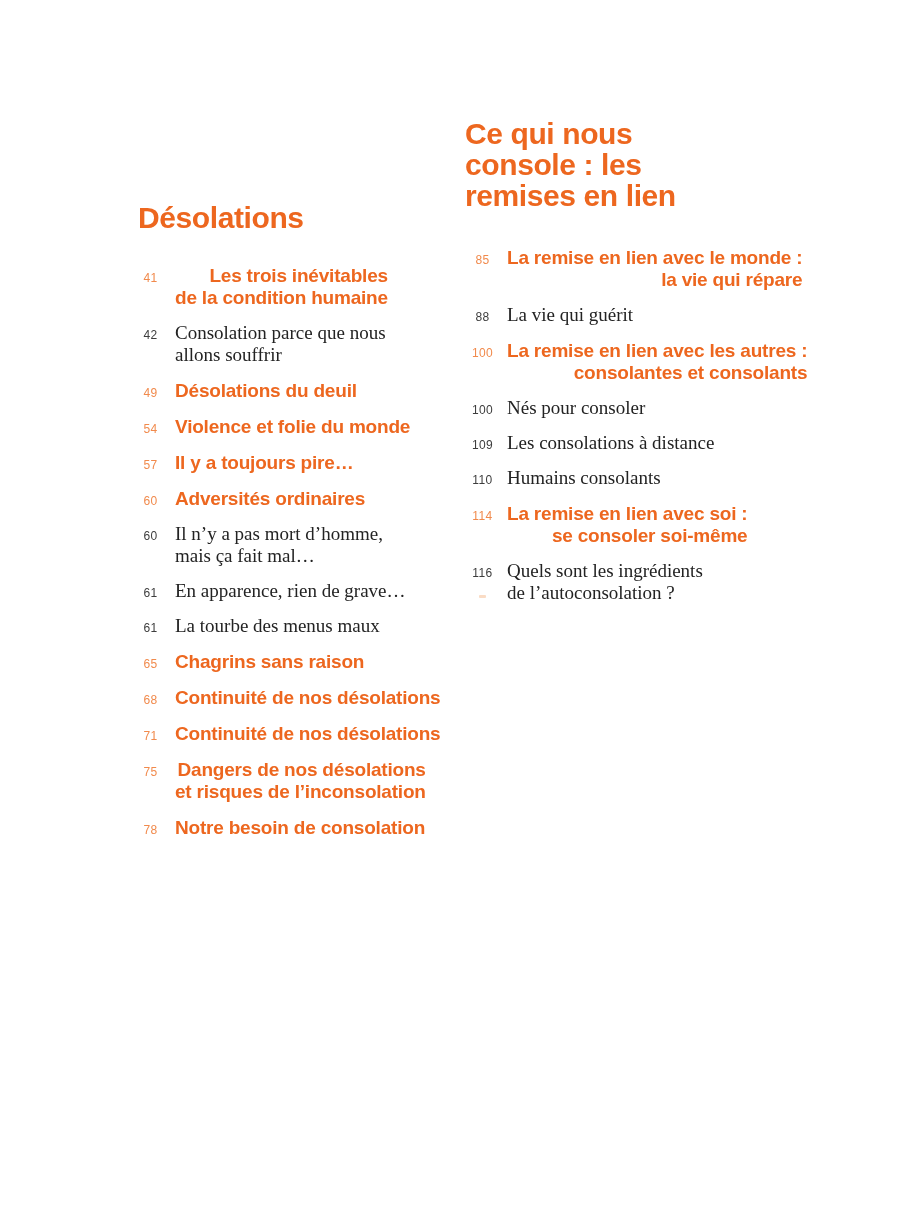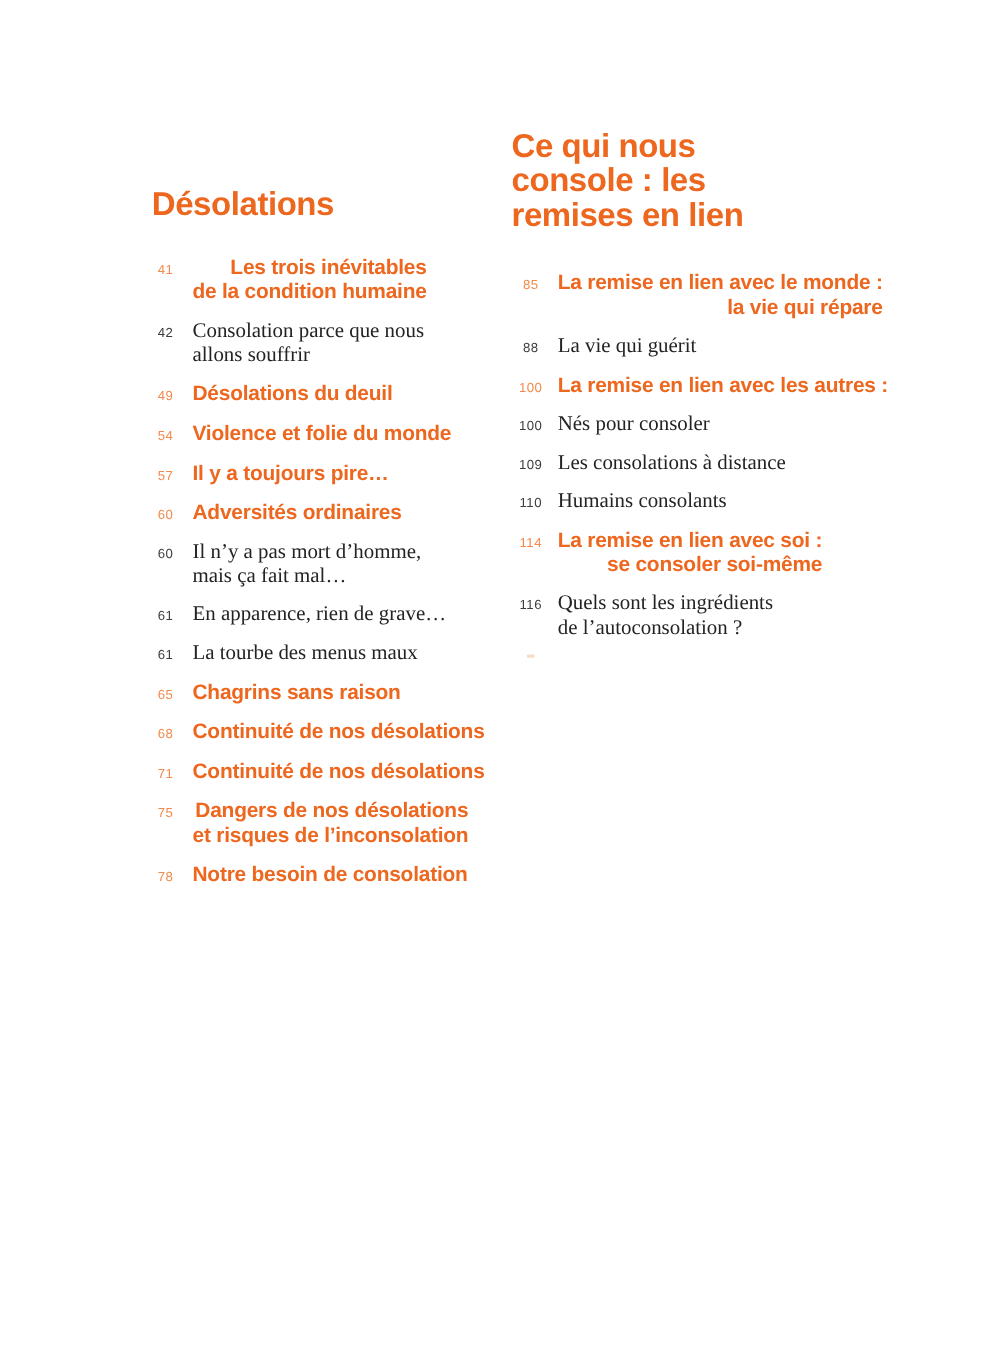--- a/index.html
+++ b/index.html
@@ -45,21 +45,21 @@
     letter-spacing: -0.2px;
     color: var(--accent, #ed671f);
     text-align: right;
   }
   .entry.item .txt {
     font-family: "Liberation Serif", serif;
     font-size: 19px;
     line-height: 22px;
     color: var(--ink, #232323);
   }
-  #col-left  { left: 138px; top: 170px; --numw: 25px; --gap: 12px; }
+  #col-left  { left: 138px; top: 202px; --numw: 25px; --gap: 12px; }
   #col-left .entries  { margin-top: 32px; }
   #col-right { left: 465px; top: 118px; --numw: 35px; --gap: 7px; }
   #col-right .entries { margin-top: 36px; }
   .stray {
     position: absolute;
     left: 479px; top: 595px;
     width: 7px; height: 3px;
     border-radius: 1px;
     background: var(--stray, rgba(240,138,77,0.45));
     opacity: 0.5;
@@ -206,20 +206,21 @@
             <span class="txt">
               <div class="line">La vie qui guérit</div>
             </span>
           </div>
         </div>
         <div class="group">
           <div class="entry section">
             <span class="num">100</span>
             <span class="txt">
               <div class="line">La remise en lien avec les autres :</div>
+              <div class="line">consolantes et consolants</div>
             </span>
           </div>
           <div class="entry item">
             <span class="num">100</span>
             <span class="txt">
               <div class="line">Nés pour consoler</div>
             </span>
           </div>
           <div class="entry item">
             <span class="num">109</span>

